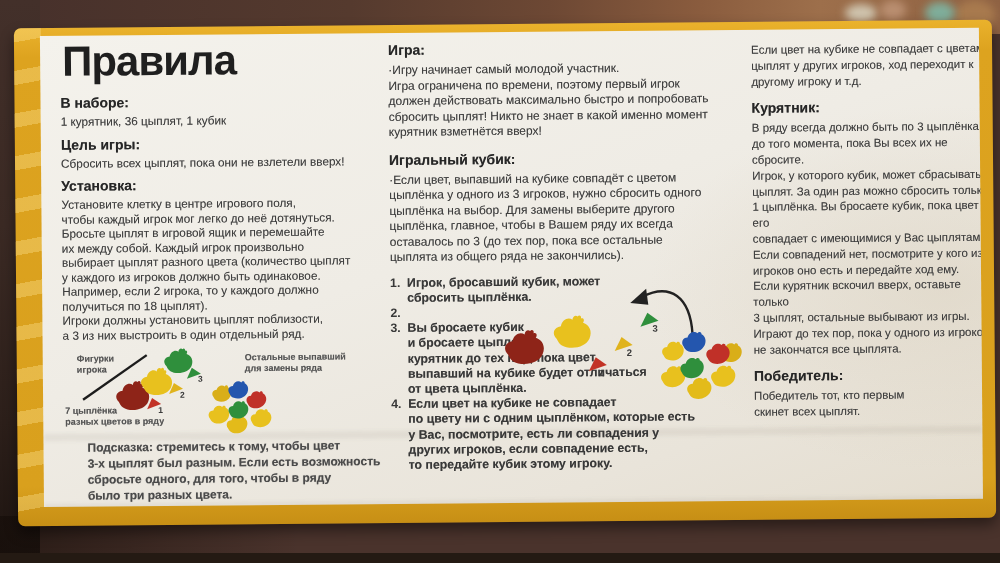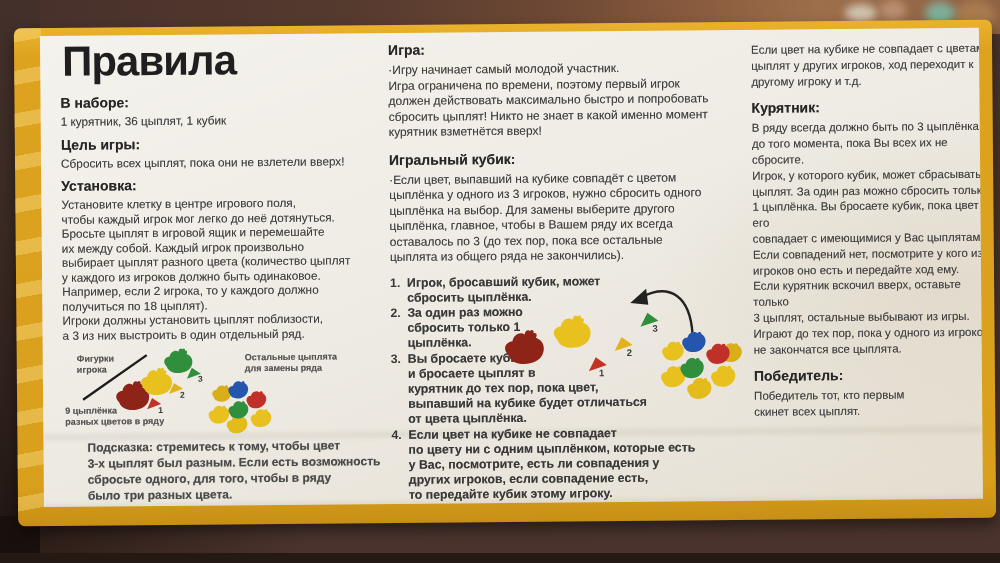--- a/index.html
+++ b/index.html
@@ -156,23 +156,23 @@
         <use href="#chick" x="146" y="62" width="27" height="23" fill="#e8c11e"></use>
         <use href="#chick" x="164" y="72" width="27" height="23" fill="#e3bb1a"></use>
         <use href="#chick" x="188" y="66" width="27" height="23" fill="#e8c11e"></use>
         <use href="#chick" x="150" y="42" width="25" height="21" fill="#d9ae18"></use>
         <use href="#chick" x="166" y="38" width="26" height="22" fill="#2456ae"></use>
         <use href="#chick" x="184" y="48" width="26" height="22" fill="#c03028"></use>
         <use href="#chick" x="166" y="58" width="26" height="22" fill="#2f8f3c"></use>
       </svg>
       <span class="dlabel" style="left:18px;top:12px">Фигурки
 игрока</span>
-      <span class="dlabel" style="left:6px;top:64px">9 цыплёнка
+      <span class="dlabel" style="left:6px;top:64px">7 цыплёнка
 разных цветов в ряду</span>
-      <span class="dlabel" style="left:186px;top:12px">Остальные цыплята
+      <span class="dlabel" style="left:186px;top:12px">Остальные выпавший
 для замены ряда</span>
       <span class="dnum" style="left:99px;top:64px">1</span>
       <span class="dnum" style="left:121px;top:49px">2</span>
       <span class="dnum" style="left:139px;top:33px">3</span>
     </div>
 
     <div class="hint">Подсказка: стремитесь к тому, чтобы цвет
 3-х цыплят был разным. Если есть возможность
 сбросьте одного, для того, чтобы в ряду
 было три разных цвета.</div>
@@ -192,23 +192,20 @@
 оставалось по 3 (до тех пор, пока все остальные
 цыплята из общего ряда не закончились).</div>
       <div class="steps">
         <div class="step">
           <span class="n">1.</span>
           <span class="t">Игрок, бросавший кубик, может
 сбросить цыплёнка.</span>
         </div>
         <div class="step">
           <span class="n">2.</span>
-          <span class="t">За один раз можно
-сбросить только 1
-цыплёнка.</span>
         </div>
         <div class="step">
           <span class="n">3.</span>
           <span class="t">Вы бросаете кубик
 и бросаете цыплят в
 курятник до тех пор, пока цвет,
 выпавший на кубике будет отличаться
 от цвета цыплёнка.</span>
         </div>
         <div class="step">

